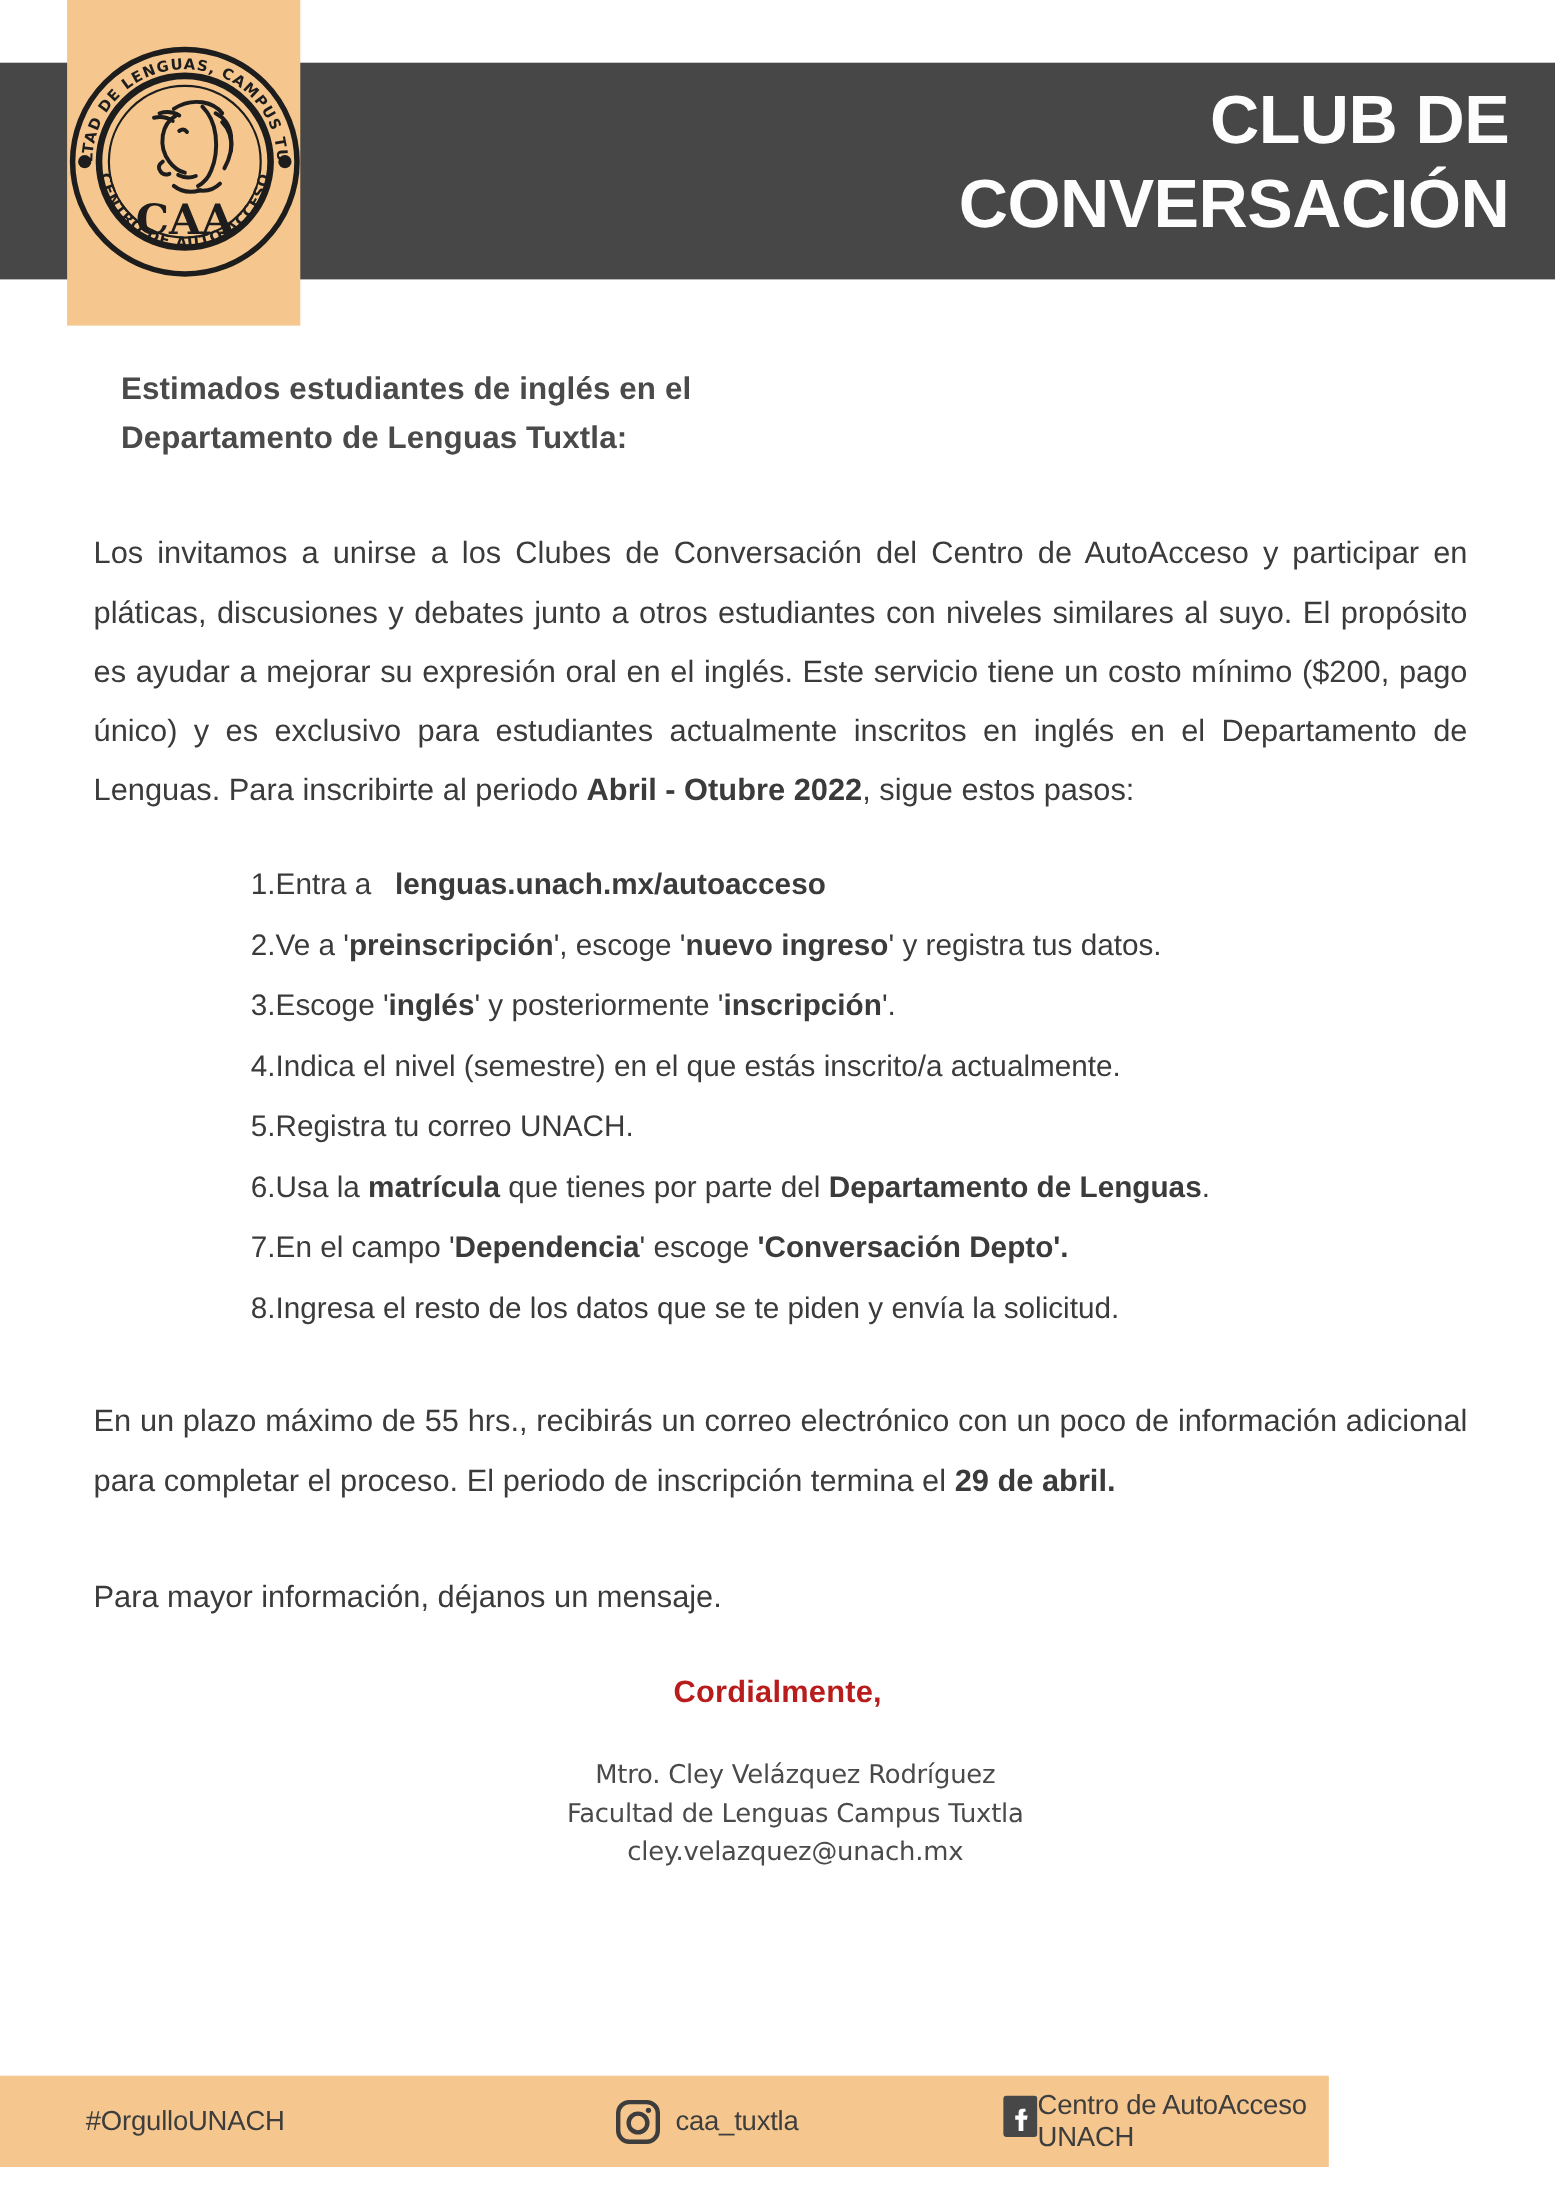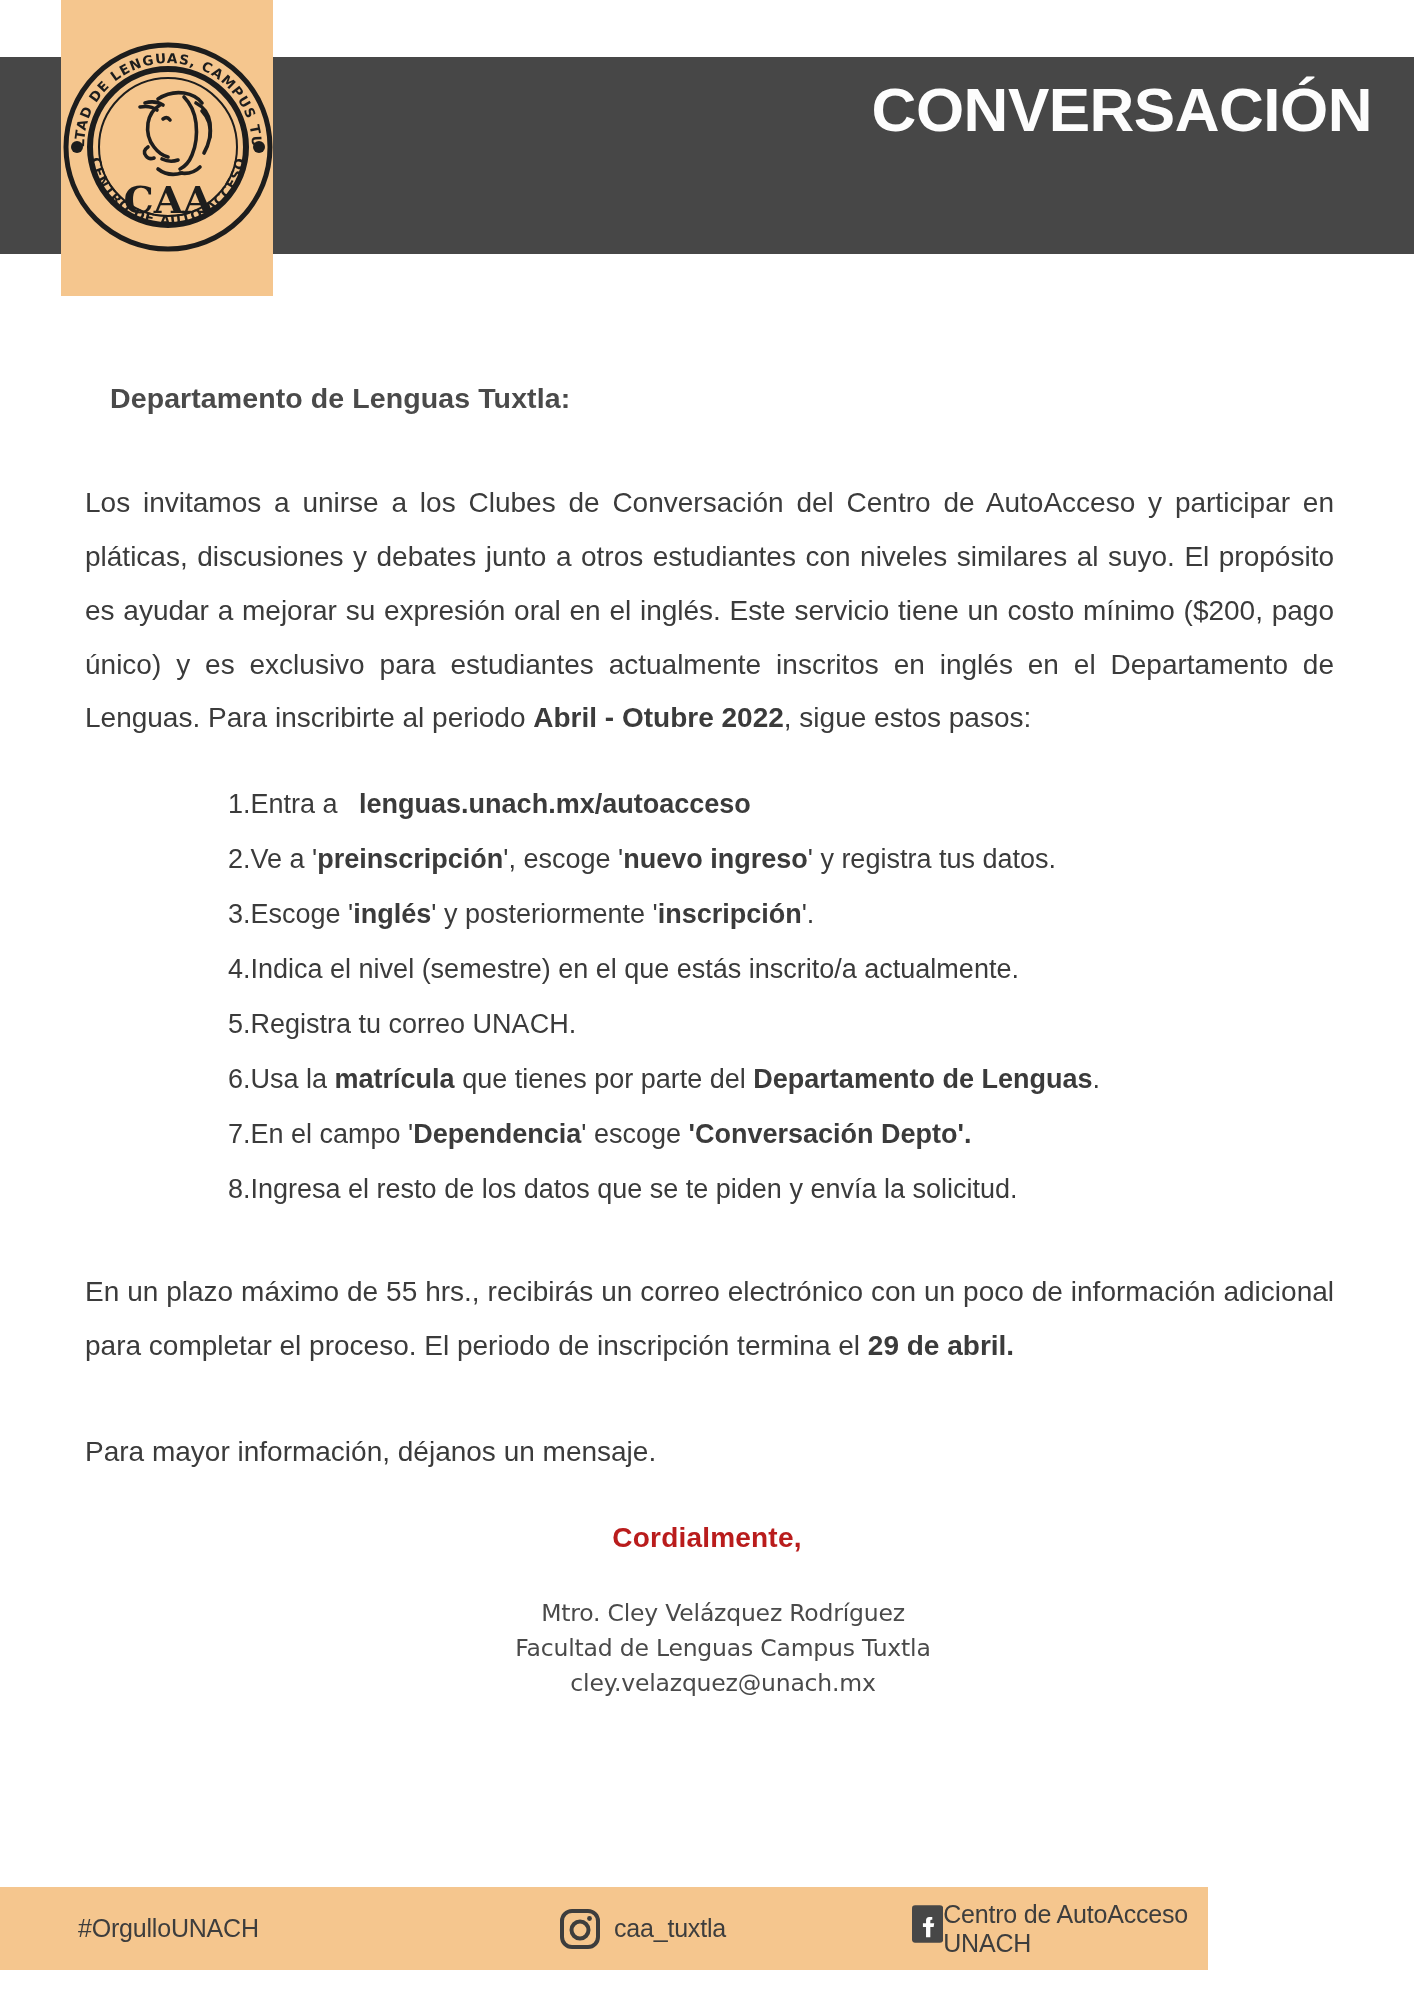--- a/index.html
+++ b/index.html
@@ -197,27 +197,28 @@
     <path d="M101 78 q4 -3 7 1"></path>
     <path d="M122 56 q10 10 12 26 q2 18 -4 32 q-4 10 -12 14"></path>
     <path d="M134 62 q12 6 14 20 q2 16 -6 30"></path>
     <path d="M140 70 q10 10 8 26"></path>
     <path d="M118 132 q12 2 20 -6"></path>
   </g>
   <text x="106" y="172" text-anchor="middle" font-family="DejaVu Serif, serif" font-size="38" font-weight="bold" fill="#1d1d1d">CAA</text>
 </svg>
 
 <div class="header-title">
+  <div>CLUB DE</div>
   <div>CONVERSACIÓN</div>
 </div>
 
 <div class="content">
 
   <p class="salutation">
-    <br>
+    <span>Estimados estudiantes de inglés en el</span><br>
     <span>Departamento de Lenguas Tuxtla:</span>
   </p>
 
   <p class="para intro">
     <span>Los invitamos a unirse a los Clubes de Conversación del Centro de AutoAcceso y participar en pláticas, discusiones y debates junto a otros estudiantes con niveles similares al suyo. El propósito es ayudar a mejorar su expresión oral en el inglés. Este servicio tiene un costo mínimo ($200, pago único) y es exclusivo para estudiantes actualmente inscritos en inglés en el Departamento de Lenguas. Para inscribirte al periodo </span><b>Abril - Otubre 2022</b><span>, sigue estos pasos:</span>
   </p>
 
   <ol class="steps" id="steps-list">
       <li><span class="num">1. </span><span>Entra a </span><b class="url">lenguas.unach.mx/autoacceso</b></li>
       <li><span class="num">2. </span><span>Ve a '</span><b>preinscripción</b><span>', escoge '</span><b>nuevo ingreso</b><span>' y registra tus datos.</span></li>

